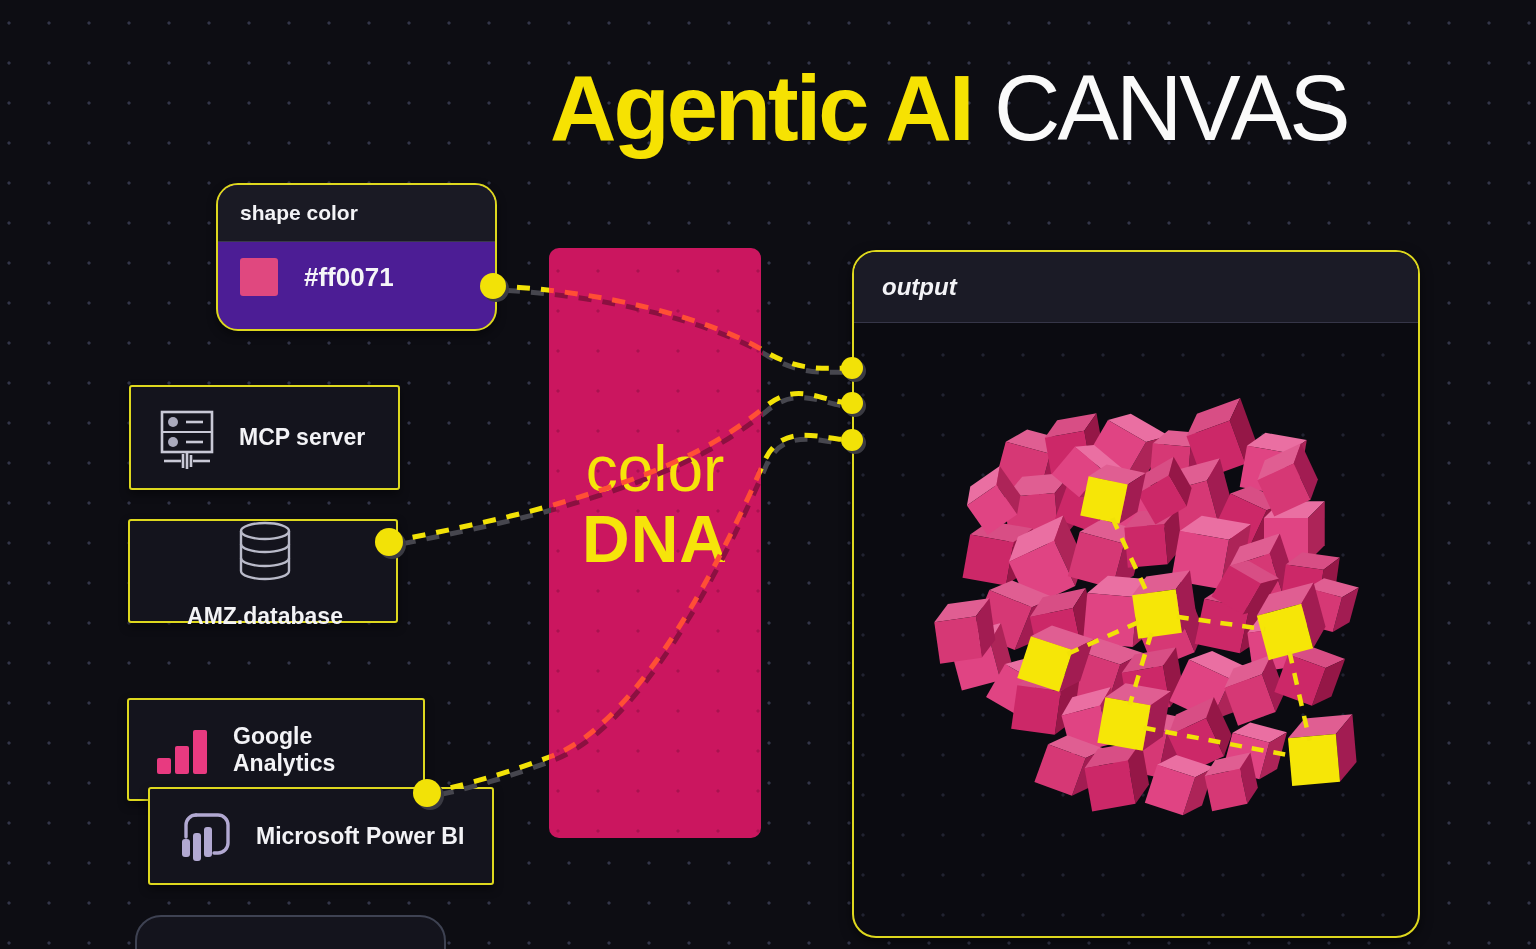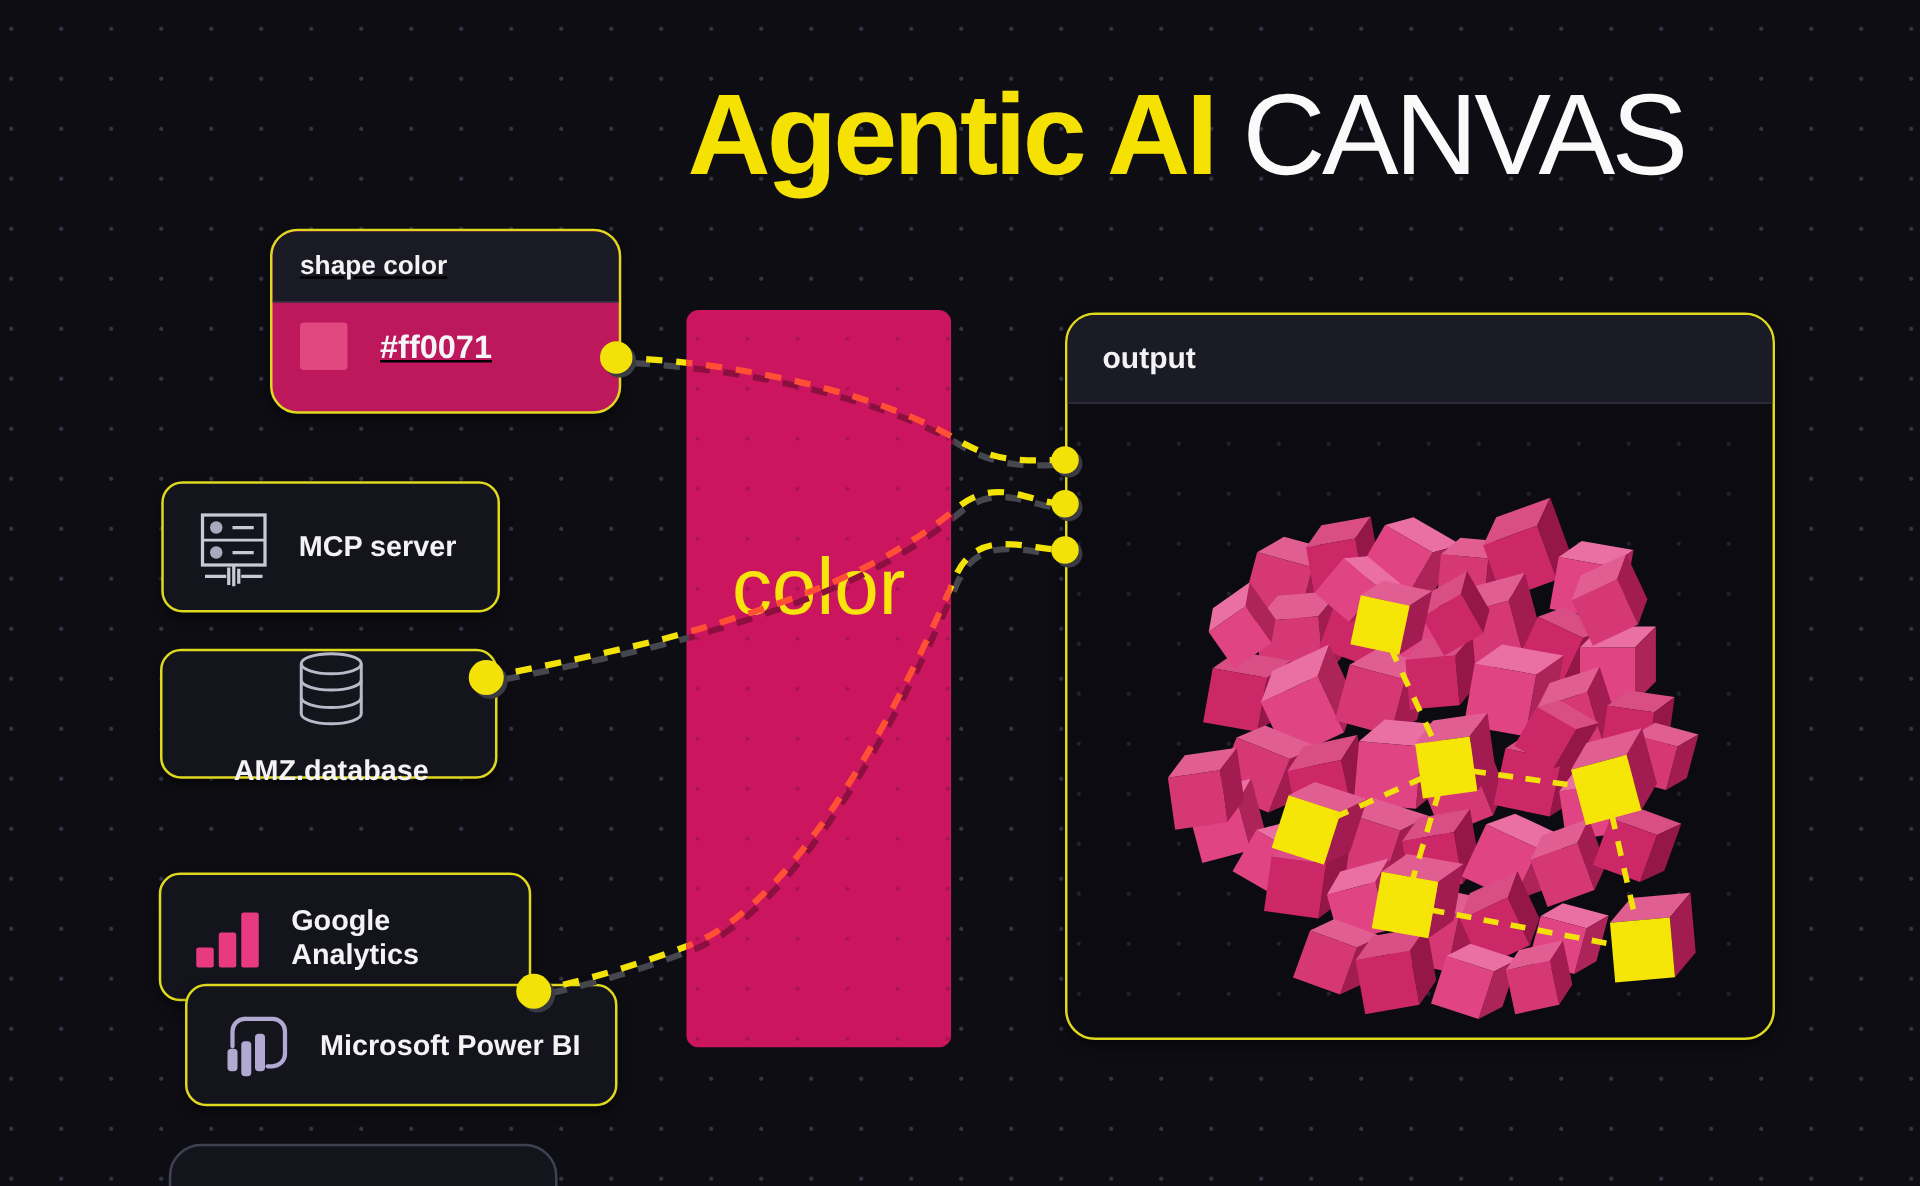--- a/index.html
+++ b/index.html
@@ -13,32 +13,31 @@
   .abs{position:absolute;}
   
   #title{
     left:550px;top:62px;font-size:92px;font-weight:600;letter-spacing:-3px;
     white-space:nowrap;line-height:1.0;z-index:1;
   }
   #title .accent{color:#f6e202;text-align:right;}
   #title .rest{color:#fafafa;font-weight:500;}
   
   .card{
-    background:#14141d;border:2px solid #ded81e;border-radius:17px;
+    background:#14141d;border:2px solid #ded81e;border-radius:3px;
     display:flex;align-items:center;gap:22px;padding:0 20px 0 24px;
     color:#f3f3f6;font-size:23px;font-weight:700;z-index:2;
     box-shadow:0 4px 10px rgba(0,0,0,0.45);
   }
   .card .icon{flex:0 0 auto;display:flex;align-items:center;justify-content:center;}
   
   #shape-color{
-    left:216px;top:183px;width:277px;height:144px;background:#be185d;
+    left:216px;top:183px;width:277px;height:144px;background:#4c1d95;
     border:2px solid #ded81e;border-radius:22px;overflow:hidden;z-index:2;
     box-shadow:0 4px 10px rgba(0,0,0,0.45);
-    text-decoration:underline;
   }
   #shape-color .hd{
     height:56px;background:#1a1a24;border-bottom:1px solid #3a3a4c;
     display:flex;align-items:center;padding:0 22px;color:#f3f3f6;
     font-size:21px;font-weight:700;
   }
   #shape-color .bd{display:flex;align-items:center;gap:26px;padding:16px 0 0 22px;}
   #swatch{width:38px;height:38px;background:#e0487f;border-radius:3px;}
   #shape-color .val{color:#f5f5f8;font-size:26px;font-weight:700;}
   
@@ -47,26 +46,27 @@
     background-color:#cb165f;
     background-image:radial-gradient(rgba(0,0,0,0.16) 1.3px, transparent 1.9px);
     background-size:40px 40px;background-position:-11px 3px;
     z-index:2;display:flex;flex-direction:column;align-items:center;
     padding-top:188px;box-sizing:border-box;color:#f6e40a;
   }
   #dna .l1{font-size:64px;font-weight:400;line-height:66px;}
   #dna .l2{font-size:66px;font-weight:800;line-height:74px;letter-spacing:1px;}
   
   #output{
-    left:852px;top:250px;width:568px;height:582px;border:2px solid #ded81e;
+    left:852px;top:250px;width:568px;height:688px;border:2px solid #ded81e;
     border-radius:24px;overflow:hidden;z-index:2;box-sizing:border-box;
     background-color:#0b0b11;
     background-image:radial-gradient(rgba(150,160,215,0.16) 1.3px, transparent 1.9px);
     background-size:40px 40px;background-position:-11px 3px;
     box-shadow:0 4px 12px rgba(0,0,0,0.5);
+    font-style:italic;
   }
   #output .hd{
     height:70px;background:#1b1b26;border-bottom:1px solid #363648;
     display:flex;align-items:center;padding:0 28px;color:#f3f3f6;
     font-size:24px;font-weight:700;
   }
   #cluster{position:absolute;left:0;top:70px;width:564px;height:514px;}
   
   #wires{left:0;top:0;z-index:3;pointer-events:none;}
   
@@ -145,20 +145,21 @@
   </span>
   <span>Microsoft Power BI</span>
 </div>
 
 <div class="abs" id="card-extra">
   
 </div>
 
 <div class="abs" id="dna">
   <div class="l1">color</div>
+  <div class="l2">DNA</div>
 </div>
 
 <div class="abs" id="output">
   <div class="hd">
     <span>output</span>
   </div>
   <svg id="cluster" viewBox="852 320 564 514" preserveAspectRatio="none">
       <g transform="translate(1020,468) rotate(15)">
         <polygon points="-23,-23 -5.52,-40.480000000000004 40.480000000000004,-40.480000000000004 23,-23" fill="#e05e92"></polygon>
         <polygon points="23,-23 40.480000000000004,-40.480000000000004 40.480000000000004,5.52 23,23" fill="#a21c52"></polygon>

